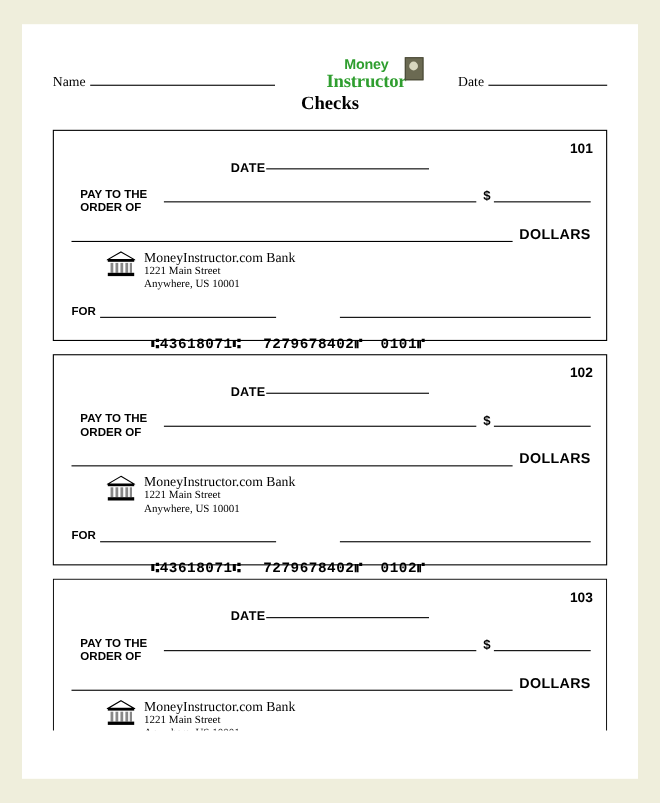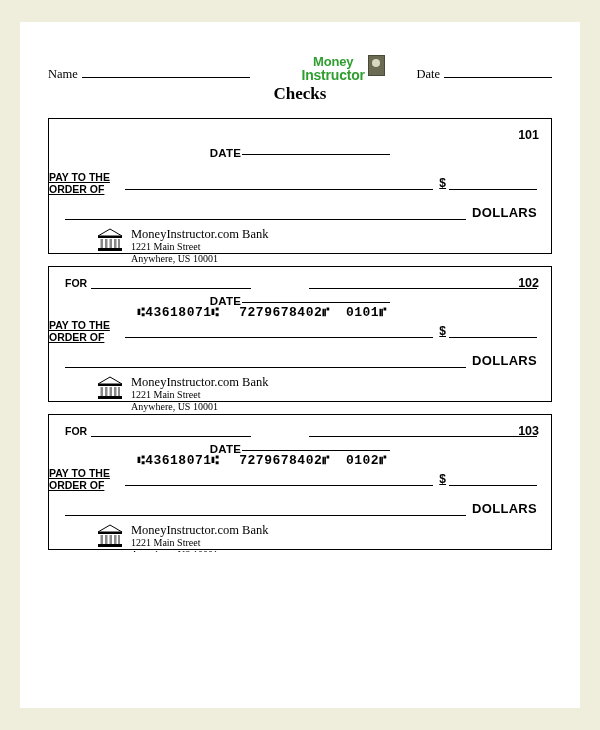--- a/index.html
+++ b/index.html
@@ -66,23 +66,23 @@
   }
   .logo .money {
     font-family: "Liberation Sans", sans-serif;
     font-weight: bold;
     font-size: 13px;
     color: #2f9e2f;
     letter-spacing: -0.2px;
     display: block;
   }
   .logo .instructor {
-    font-family: Liberation Sans, sans-serif;
-    font-weight: bold;
-    font-size: 14px;
+    font-family: Liberation Serif, serif;
+    font-weight: bold;
+    font-size: 17px;
     color: #2f9e2f;
     letter-spacing: -0.2px;
     display: block;
   }
   .logo .badge {
     position: absolute;
     right: 8px;
     top: 0px;
     width: 15px;
     height: 19px;
@@ -106,21 +106,21 @@
     font-weight: bold;
     font-size: 17px;
     margin-top: 2px;
     margin-bottom: 14px;
   }
 
   
   .check {
     position: relative;
     border: 1px solid #000;
-    height: 136px;
+    height: 192px;
     box-sizing: border-box;
     margin-bottom: 12px;
     font-family: "Liberation Serif", serif;
     color: #000;
   }
   .check-number {
     position: absolute;
     right: 12px;
     top: 9px;
     font-weight: bold;
@@ -141,26 +141,25 @@
     letter-spacing: 0.3px;
   }
   .date-line .rule {
     width: 148px;
     margin-left: 1px;
     vertical-align: 2px;
   }
 
   .pay-row {
     position: absolute;
-    left: 0;
+    left: 24px;
     right: 14px;
     top: 52px;
     display: flex;
-    align-items: center;
-    text-decoration: underline;
+    align-items: flex-start;
   }
   .pay-label {
     font-family: "Liberation Sans", sans-serif;
     font-weight: bold;
     font-size: 10.5px;
     line-height: 12px;
     width: 66px;
     flex: 0 0 66px;
   }
   .pay-rule {

